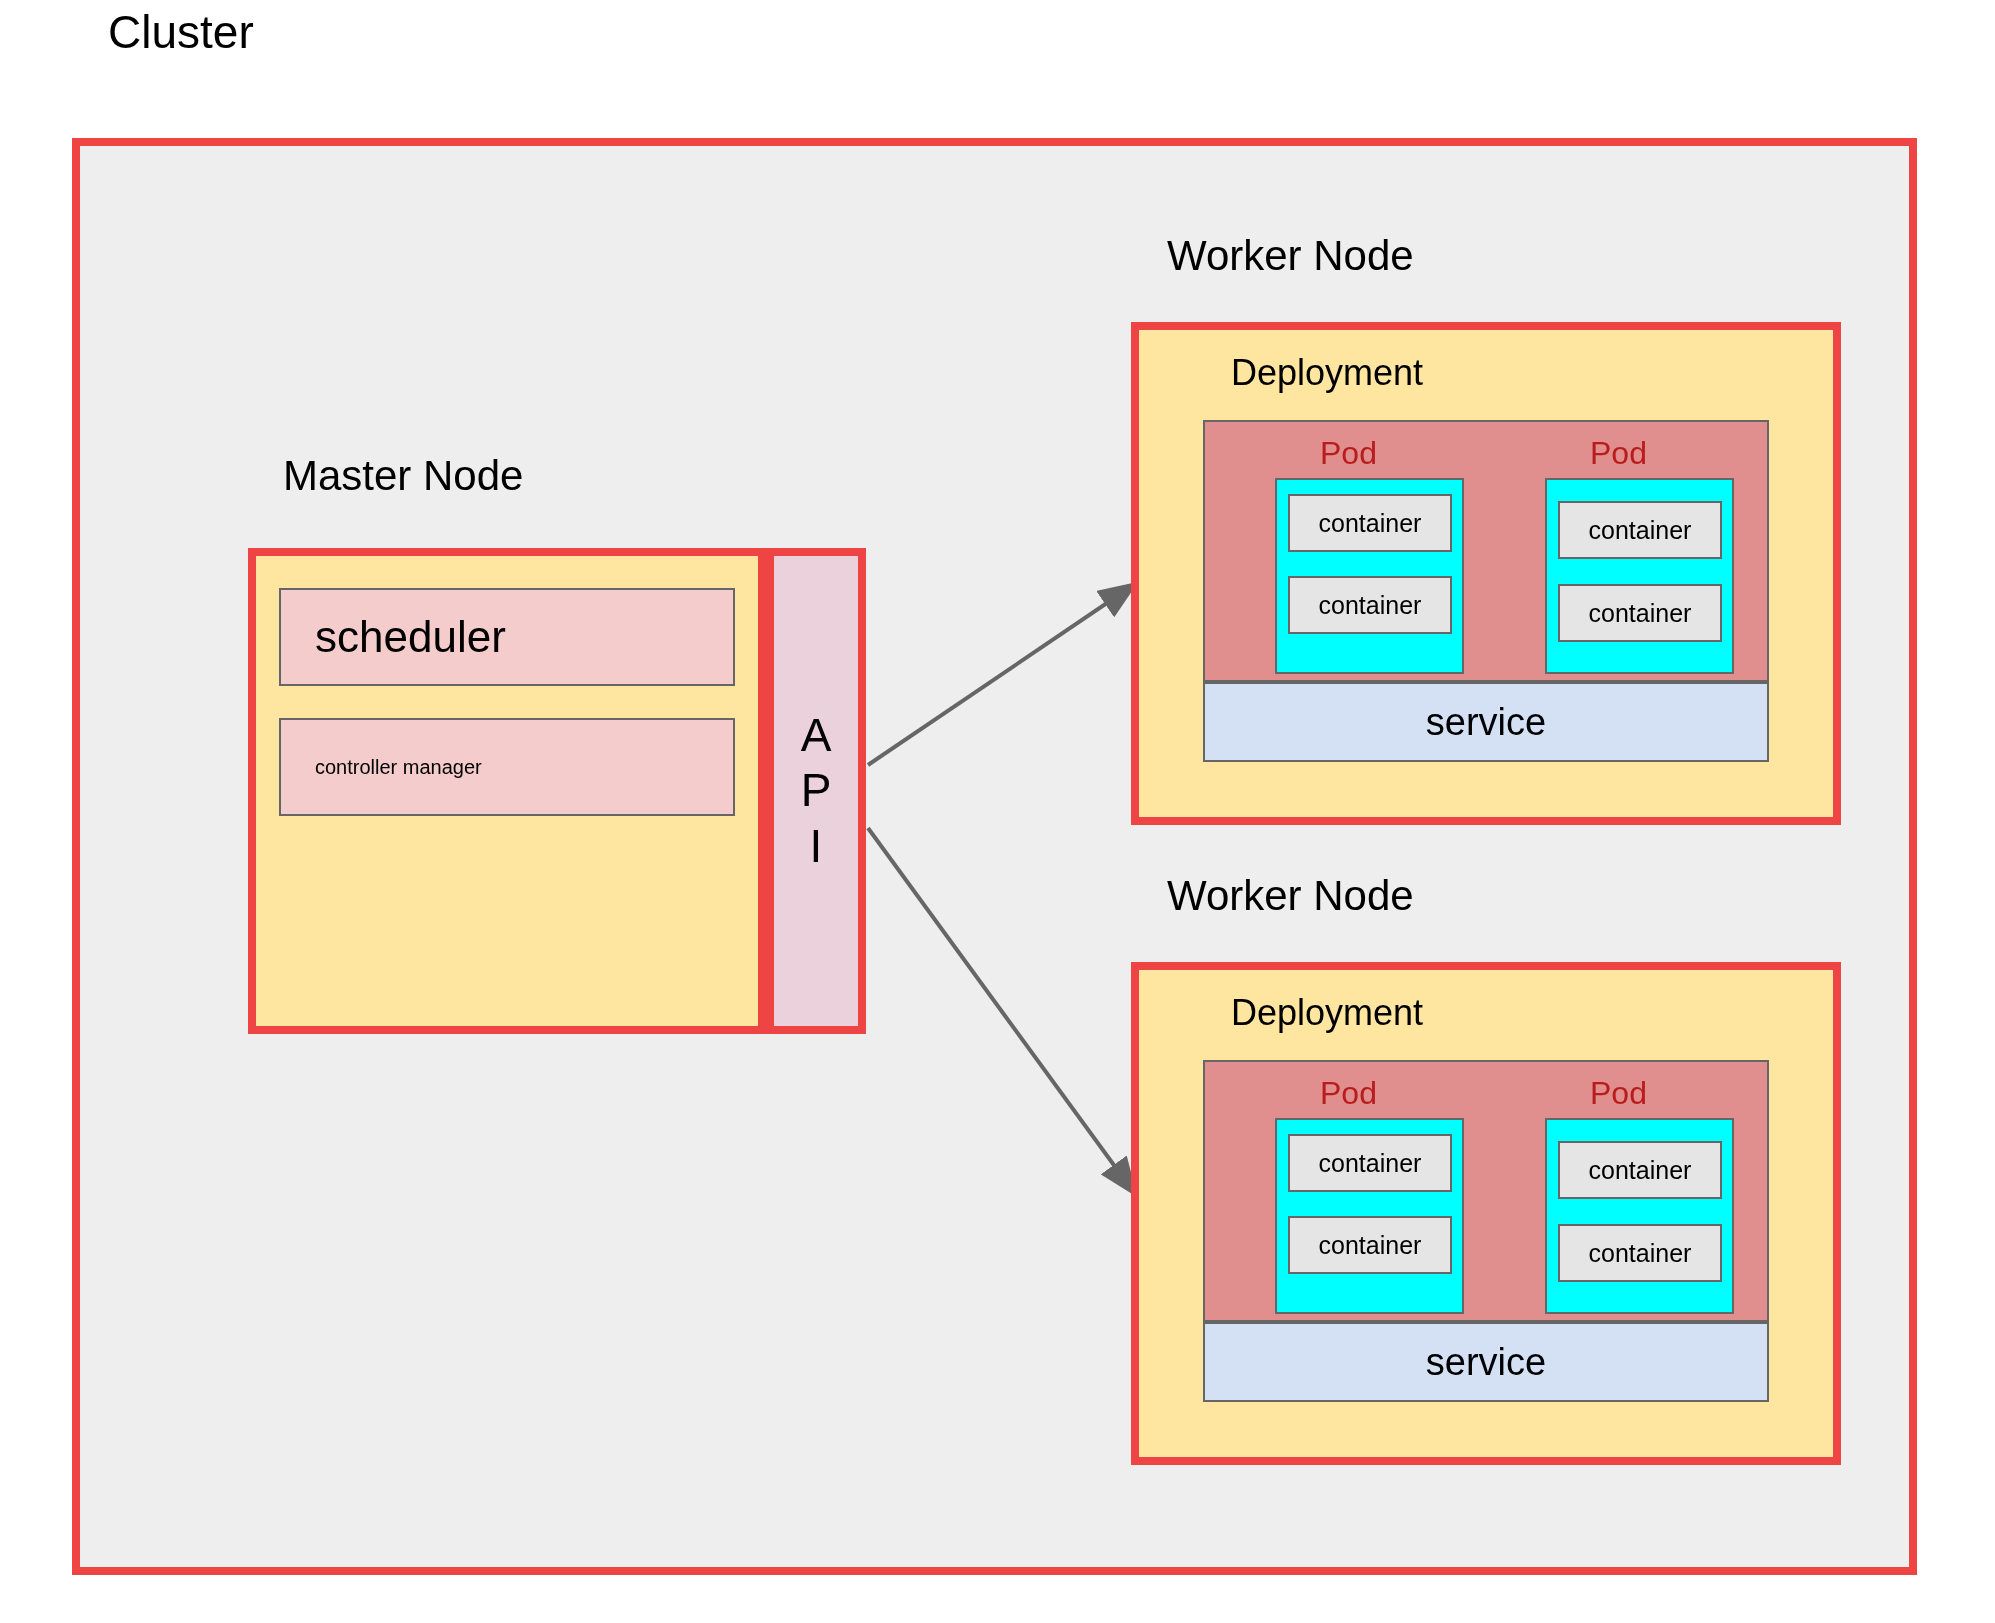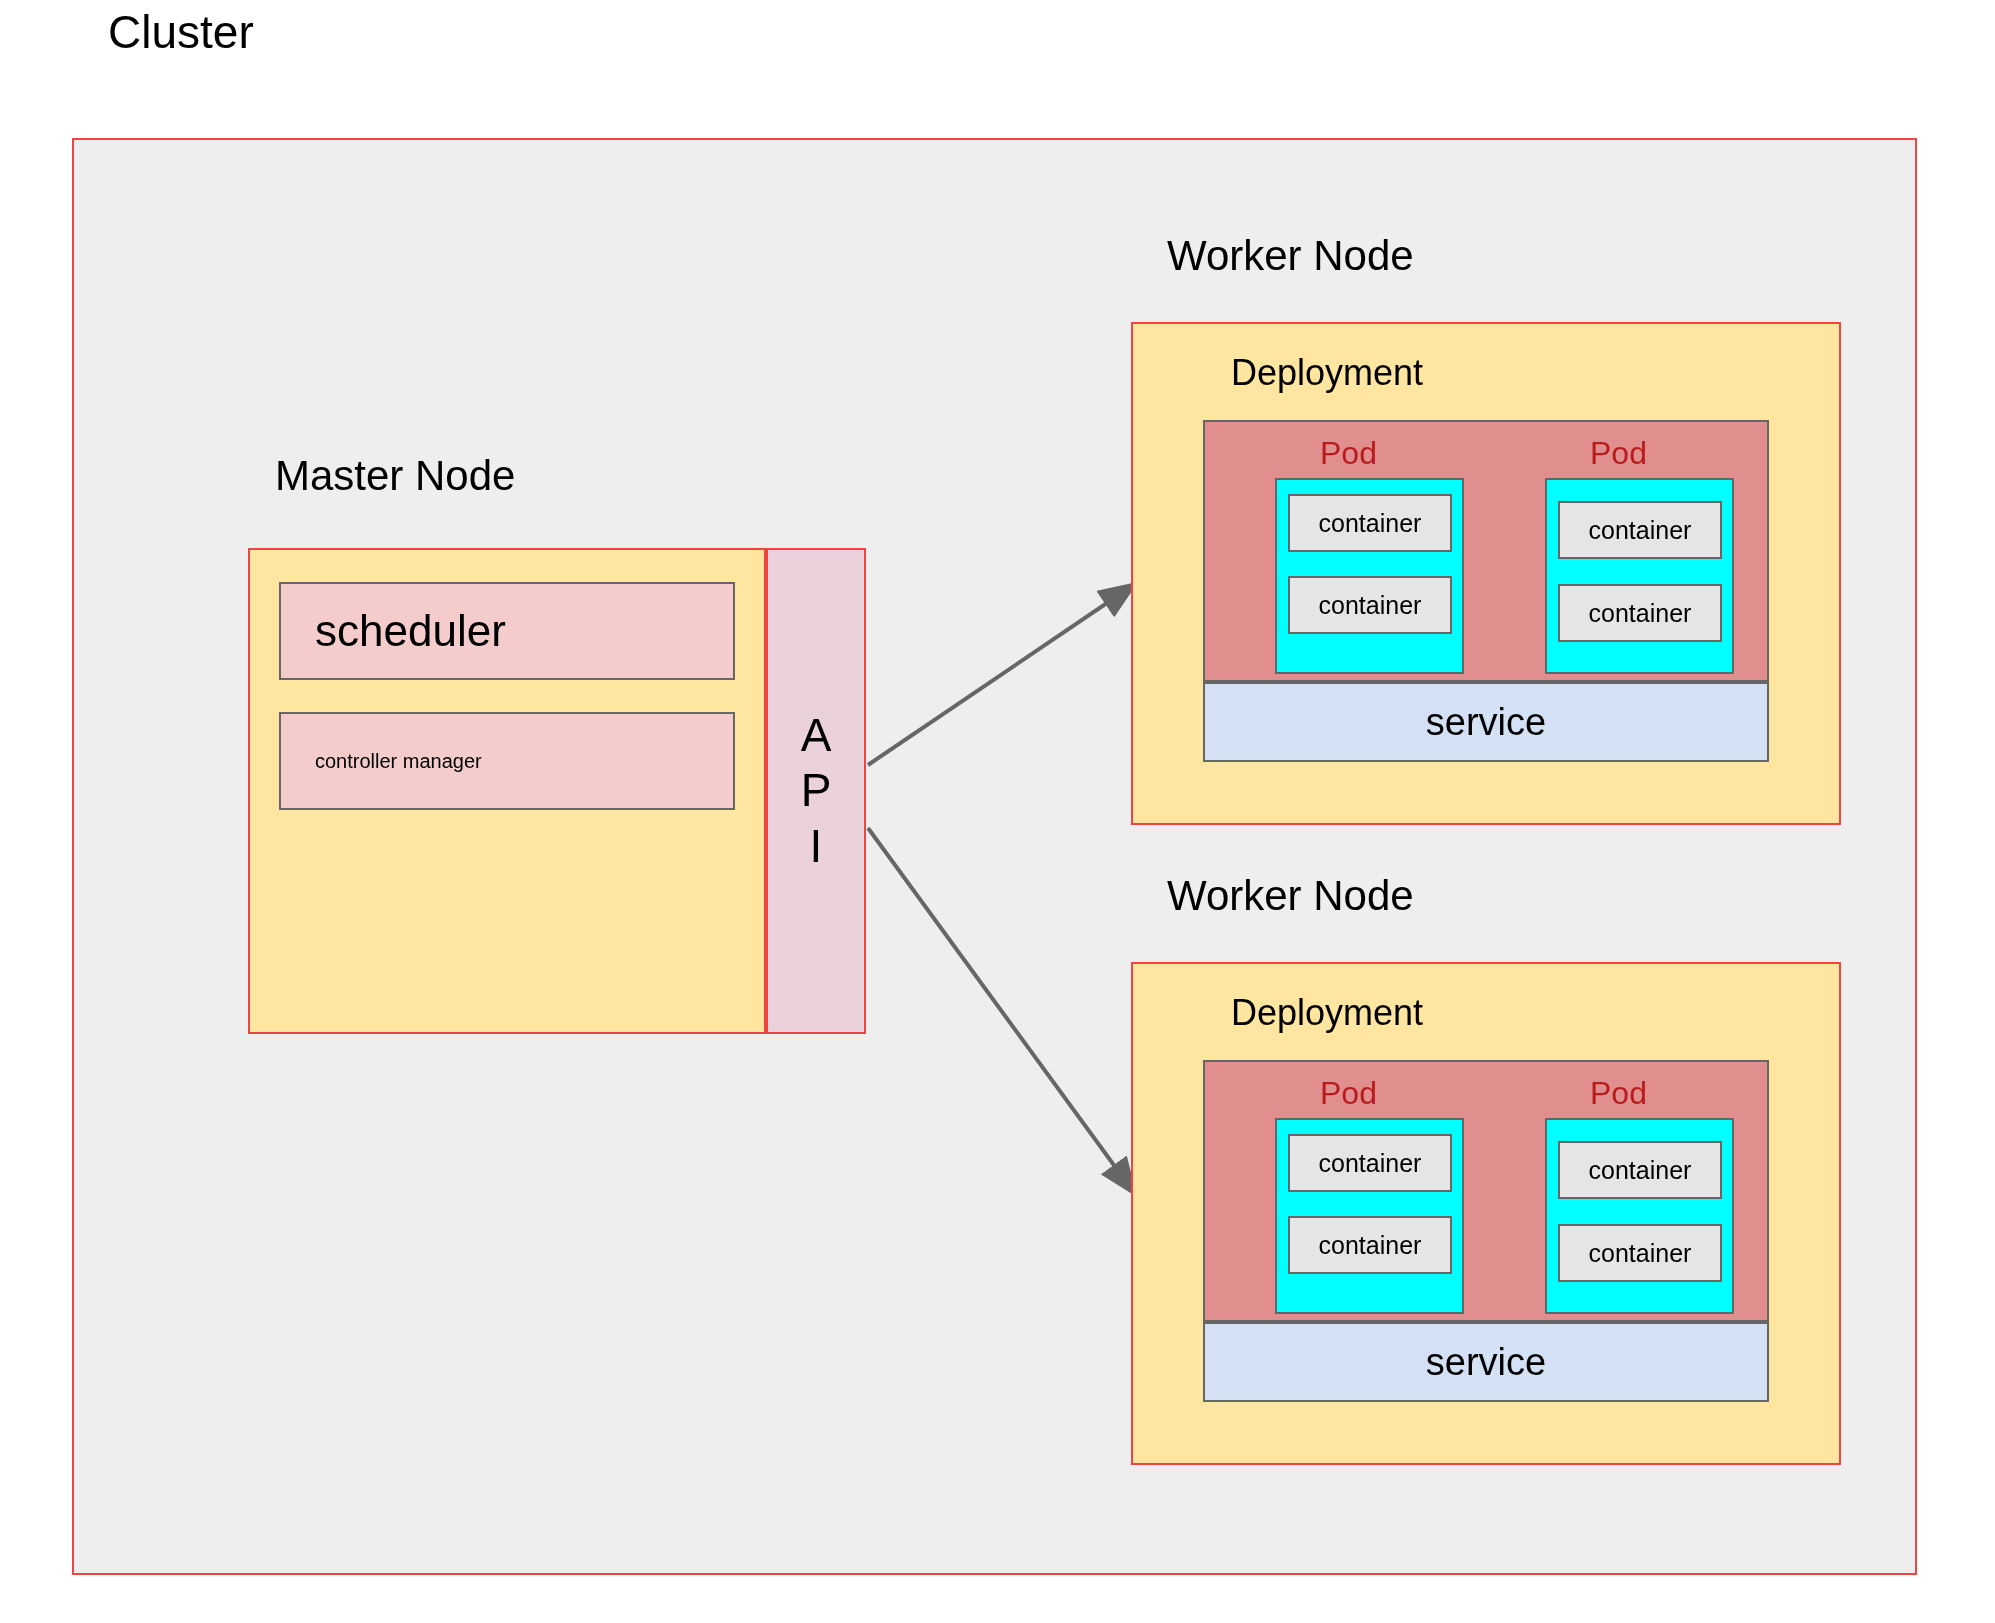--- a/index.html
+++ b/index.html
@@ -14,21 +14,21 @@
   #canvas {
     position: relative;
     width: 1995px;
     height: 1623px;
     background: #ffffff;
   }
 
   
   .box {
     position: absolute;
-    border: 2px solid #ef4444;
+    border: 8px solid #ef4444;
     display: flex;
   }
 
   
   #cluster-title {
     position: absolute;
     left: 108px;
     top: 7px;
     font-size: 46px;
     color: #000000;
@@ -39,21 +39,21 @@
     left: 72px;
     top: 138px;
     width: 1845px;
     height: 1437px;
     background: #eeeeee;
   }
 
   
   #master-title {
     position: absolute;
-    left: 275px;
+    left: 283px;
     top: 452px;
     font-size: 42px;
     color: #000000;
     white-space: nowrap;
   }
   #master-box {
     left: 248px;
     top: 548px;
     width: 518px;
     height: 486px;

